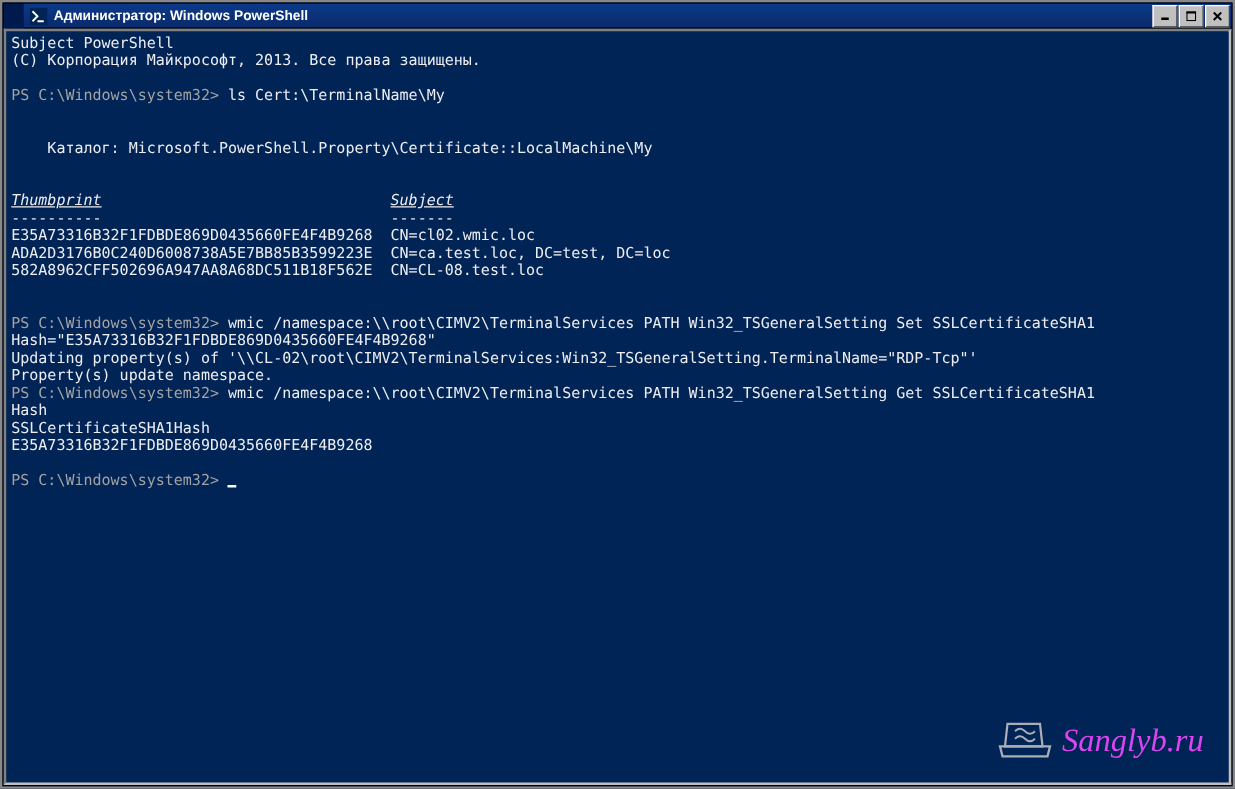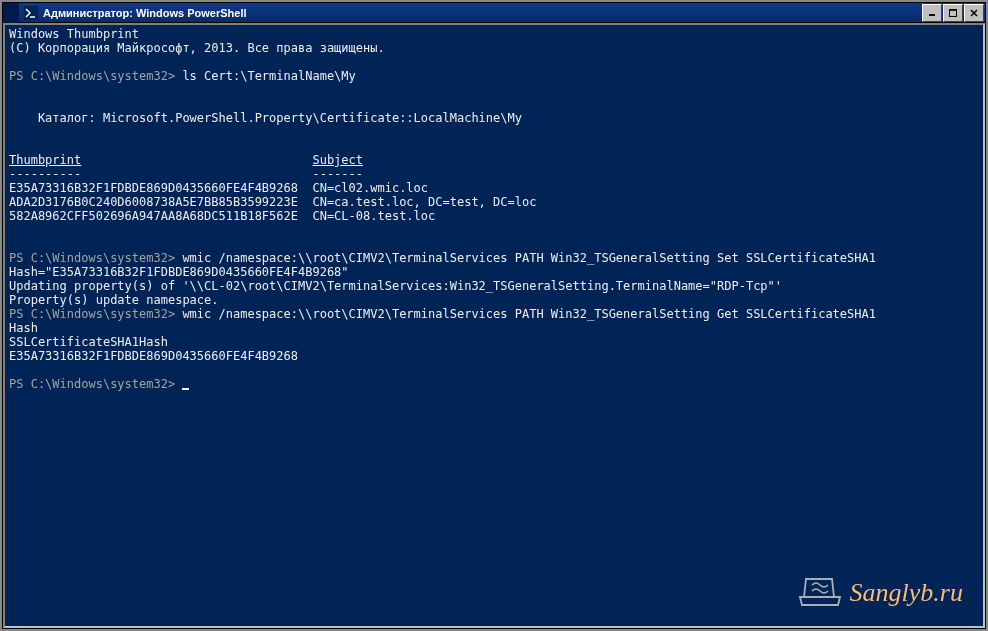--- a/index.html
+++ b/index.html
@@ -67,40 +67,40 @@
       border-left-color: #808080;
       padding: 2px 4px;
       color: #eeedf0;
       font-size: 12px;
       line-height: 14px;
       white-space: pre;
       overflow: hidden;
       position: relative;
     }
     .prompt { color: #a3a3a3; }
-    .header-underline { text-decoration: underline; }
+    .header-underline { text-decoration: underline; font-style: italic; }
     .cursor {
       display: inline-block;
       width: 7px;
       height: 2px;
       background: #fff;
       vertical-align: bottom;
       margin-bottom: 1px;
     }
     .watermark {
       position: absolute;
       right: 20px;
       bottom: 15px;
       display: flex;
       align-items: center;
       gap: 8px;
       font-family: "Segoe Script", cursive;
       font-size: 26px;
       font-style: italic;
-      color: #fdba74;
+      color: #d946ef;
       text-align: right;
     }
     .watermark svg { opacity: 0.85; }
   </style>
 </head>
 <body>
 
 <div class="window">
   <div class="titlebar">
     <span class="titlebar-icon">
@@ -125,21 +125,21 @@
       </div>
       <div class="titlebar-btn">
         <svg width="8" height="8">
             <line x1="1" y1="1" x2="7" y2="7" stroke="#000" stroke-width="1.5"></line>
             <line x1="7" y1="1" x2="1" y2="7" stroke="#000" stroke-width="1.5"></line>
           </svg>
       </div>
     </div>
   </div>
 
-  <div class="terminal"><span>Windows Thumbprint</span>
+  <div class="terminal"><span>Subject PowerShell</span>
 <span>(C) Корпорация Майкрософт, 2013. Все права защищены.</span>
 
 <span class="prompt">PS C:\Windows\system32&gt;</span><span> ls Cert:\TerminalName\My</span>
 
 
 <span>    Каталог: Microsoft.PowerShell.Property\Certificate::LocalMachine\My</span>
 
 
 <span class="header-underline">Thumbprint</span>                                <span class="header-underline">Subject</span>
 <span>----------</span>                                <span>-------</span>

